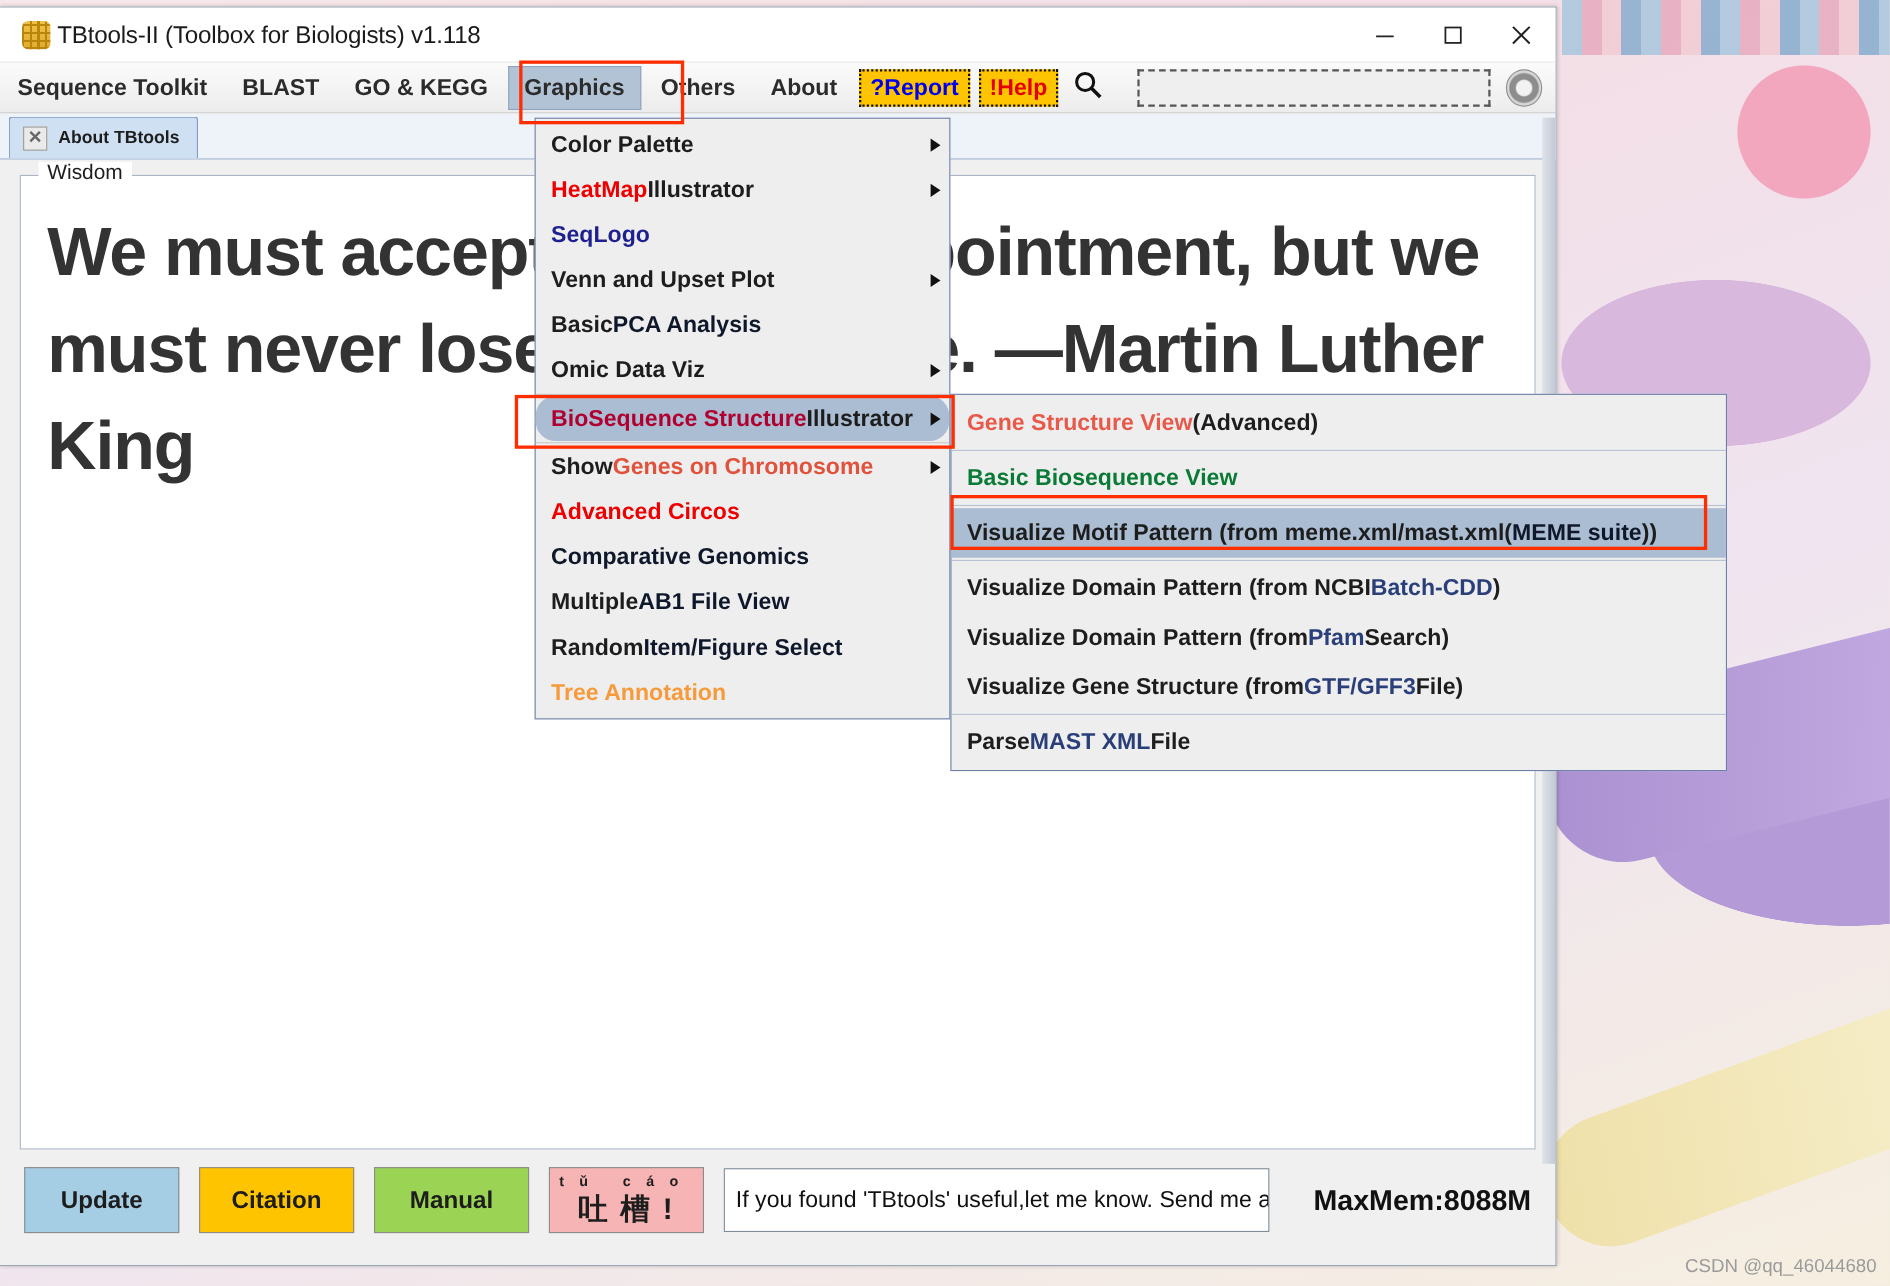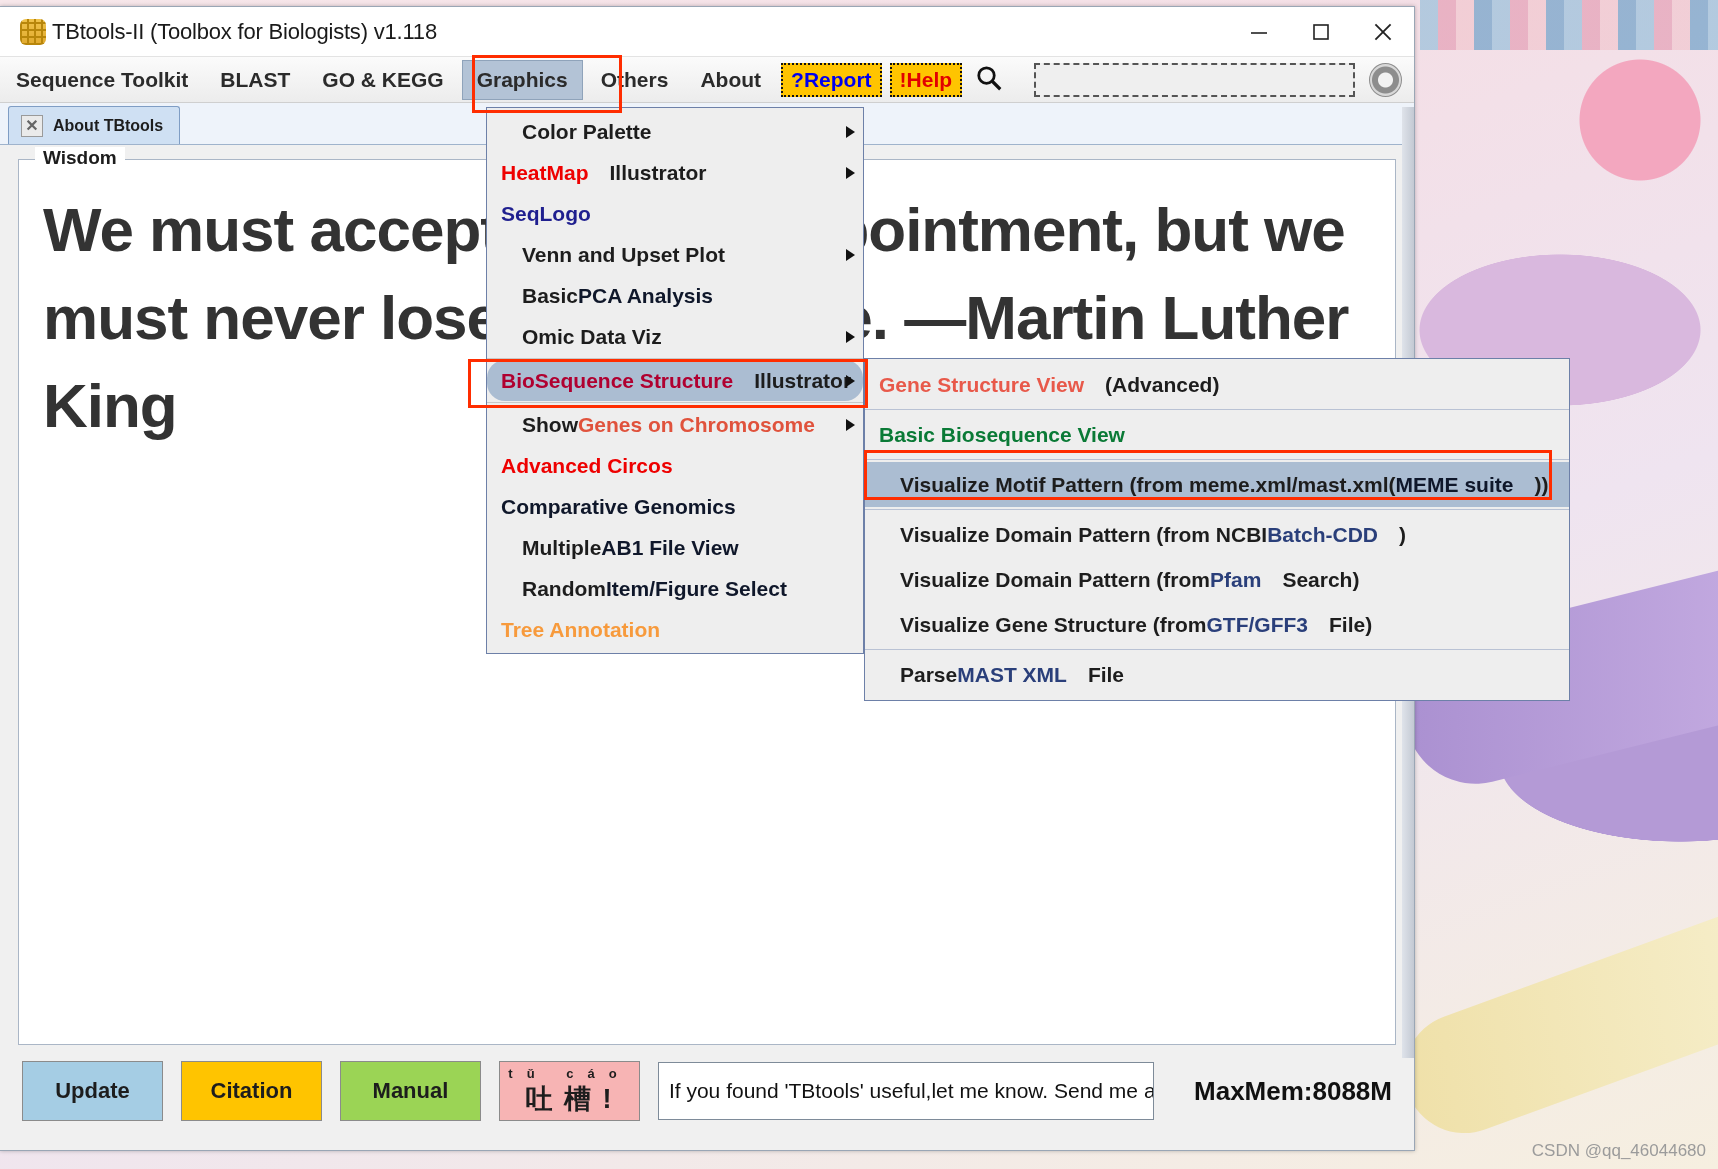--- a/index.html
+++ b/index.html
@@ -116,21 +116,21 @@
   }
   #tab-about .tab-label { font-size: 16px; font-weight: bold; color: #1d1d1d; }
   
   #content { padding: 14px 18px 0 18px; height: 900px; }
   #wisdom-panel {
     height: 100%; border: 1px solid #aab6c6; background: #fff;
     position: relative;
   }
   #wisdom-legend {
     position: absolute; top: -13px; left: 16px; background: #fff;
-    padding: 0 8px; font-size: 19px; font-weight: bold; color: #1d1d1d;
+    padding: 0 8px; font-size: 19px; font-weight: normal; color: #1d1d1d;
   }
   #wisdom-inner {
     margin: 18px 10px 10px 10px; height: calc(100% - 30px);
     border: none;
   }
   #wisdom-text {
     font-size: 62px; font-weight: bold; color: #333333;
     line-height: 1.42; padding: 8px 14px 0 14px; letter-spacing: -1px;
   }
   
@@ -189,21 +189,21 @@
   
   .c-red     { color: #ee0000; }
   .c-navy    { color: #1f1f8f; }
   .c-blue    { color: #0f172a; }
   .c-crimson { color: #b00030; }
   .c-tomato  { color: #e0523c; }
   .c-dkblue  { color: #2a3f7a; }
   .c-green   { color: #0a7a36; }
   .c-salmon  { color: #e8594a; }
   .c-orange  { color: #f79a3c; }
-  .c-dark    { color: #1d1d1d; margin-left: 21px; }
+  .c-dark    { color: #1d1d1d; }
   
   #watermark {
     position: absolute; right: 12px; bottom: 8px;
     font-size: 17px; color: #9b9b9b; z-index: 70;
   }
   #scroll-edge {
     position: absolute; right: 0; top: 100px; bottom: 92px; width: 12px;
     background: linear-gradient(90deg,#dfe3ea,#c3c9d3);
   }
 </style>

